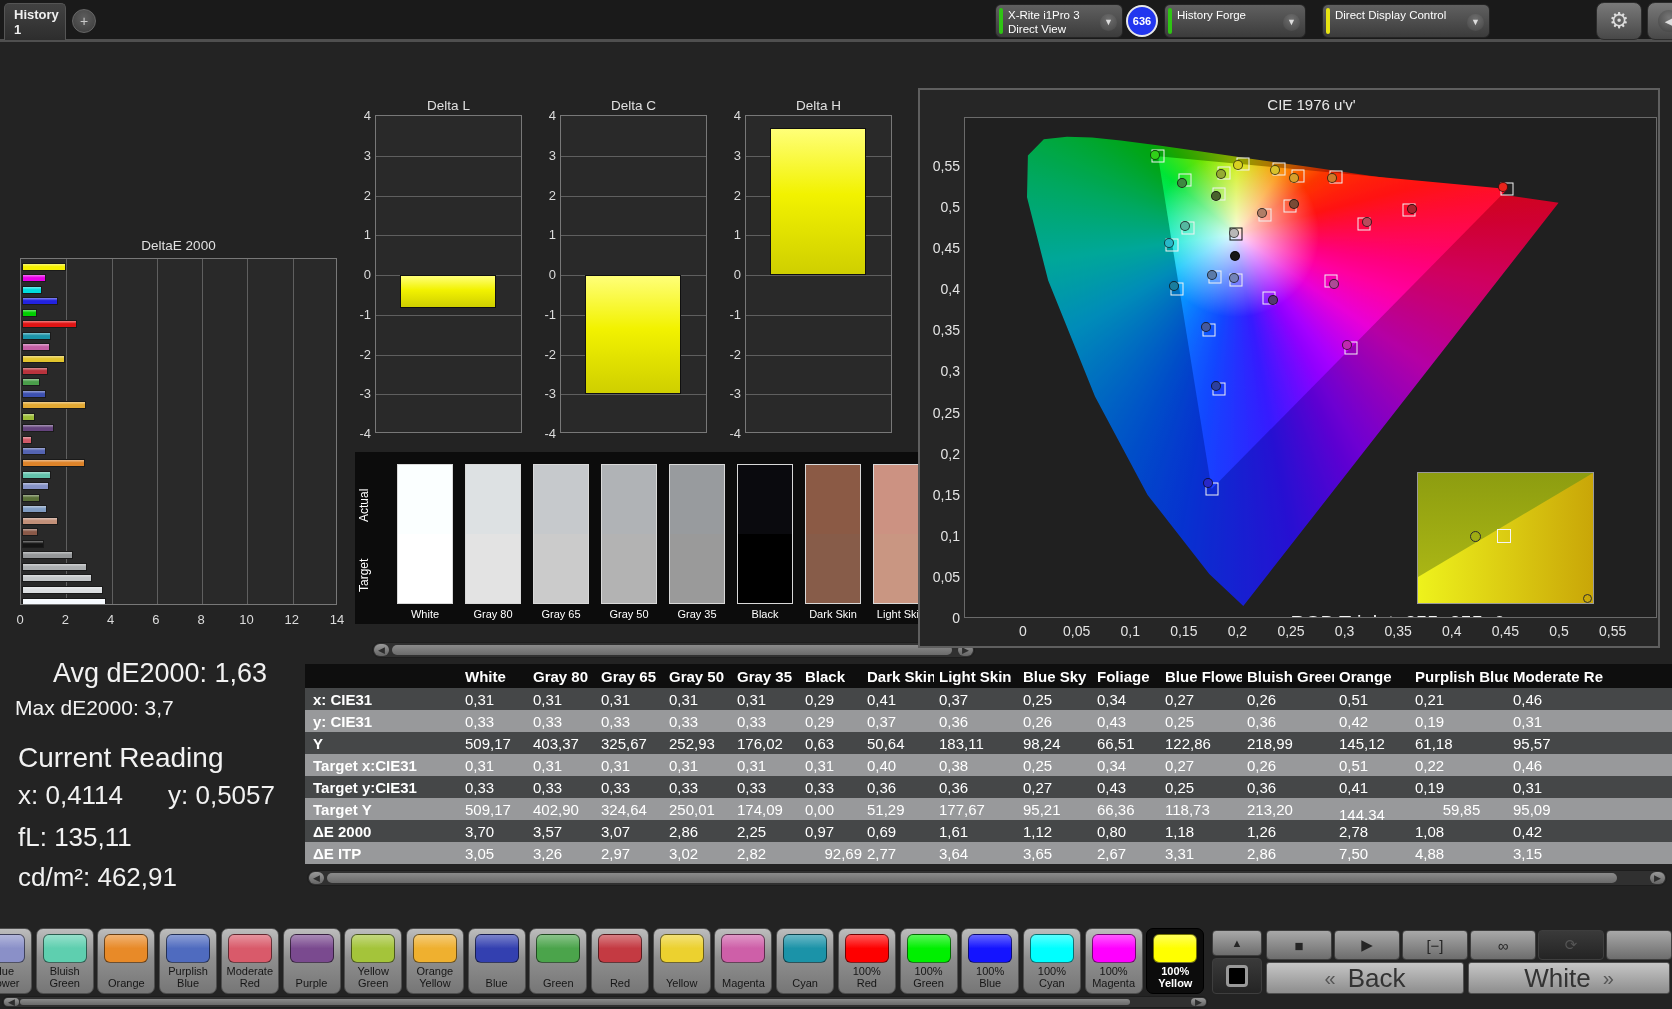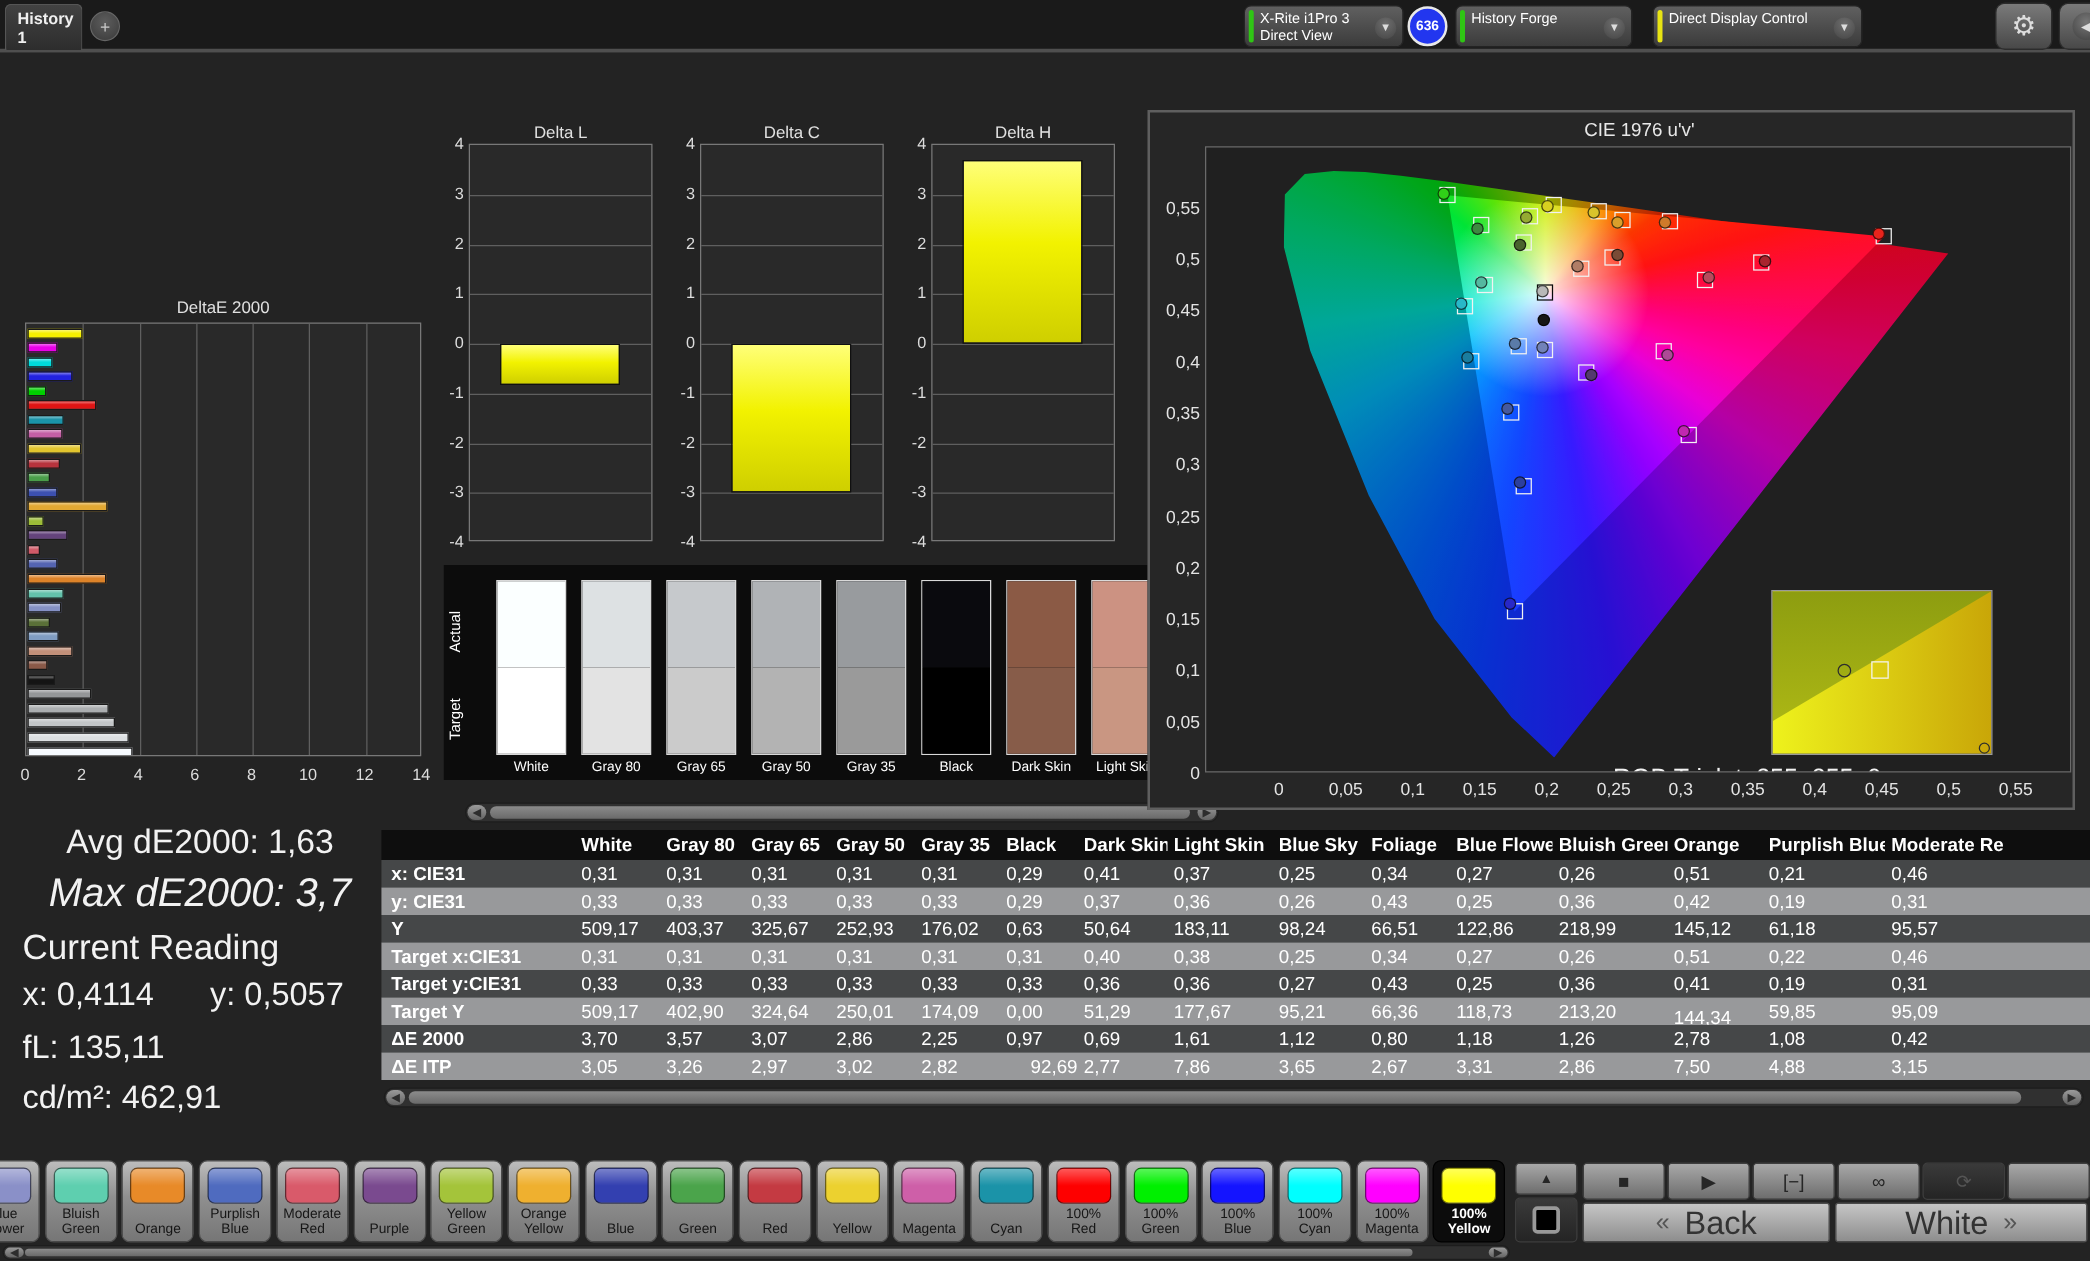--- a/index.html
+++ b/index.html
@@ -394,21 +394,21 @@
         <div class="cie-xlab" style="left: 424.6px;">0,3</div>
         <div class="cie-xlab" style="left: 478.2px;">0,35</div>
         <div class="cie-xlab" style="left: 531.8px;">0,4</div>
         <div class="cie-xlab" style="left: 585.4px;">0,45</div>
         <div class="cie-xlab" style="left: 639px;">0,5</div>
         <div class="cie-xlab" style="left: 692.6px;">0,55</div>
       </div>
   </div>
 
   <div class="stat" style="left:15px; top:658px; width:290px; text-align:center; font-size:27px;">Avg dE2000: 1,63</div>
-  <div class="stat" style="left:15px; top:696px; width:290px; text-align:center; font-size:32px;font-style:italic;">Max dE2000: 3,7</div>
+  <div class="stat" style="left:15px; top:696px; width:290px; font-size:21px;">Max dE2000: 3,7</div>
   <div class="stat" style="left:18px; top:742px; font-size:28px;">Current Reading</div>
   <div class="stat" style="left:18px; top:780px; font-size:26px;">x: 0,4114</div>
   <div class="stat" style="left:168px; top:780px; font-size:26px;">y: 0,5057</div>
   <div class="stat" style="left:18px; top:822px; font-size:26px;">fL: 135,11</div>
   <div class="stat" style="left:18px; top:862px; font-size:26px;">cd/m²: 462,91</div>
 
   <div id="ptable">
       <div class="trow hdr" style="top: 0px;">
         <div class="tlabel"></div>
         <div class="tcell" style="width: 68px;">White</div>
@@ -525,21 +525,21 @@
         <div class="tcell" style="width: 68px;">250,01</div>
         <div class="tcell" style="width: 68px;">174,09</div>
         <div class="tcell" style="width: 62px;">0,00</div>
         <div class="tcell" style="width: 72px;">51,29</div>
         <div class="tcell" style="width: 84px;">177,67</div>
         <div class="tcell" style="width: 74px;">95,21</div>
         <div class="tcell" style="width: 68px;">66,36</div>
         <div class="tcell" style="width: 82px;">118,73</div>
         <div class="tcell" style="width: 92px;">213,20</div>
         <div class="tcell" style="width: 76px; margin-top: 11px;">144,34</div>
-        <div class="tcell" style="width: 98px;">59,85</div>
+        <div class="tcell" style="width: 98px; text-align: center;">59,85</div>
         <div class="tcell" style="width: 95px;">95,09</div>
       </div>
       <div class="trow" style="top: 156px; background: rgb(69, 71, 72);">
         <div class="tlabel">ΔE 2000</div>
         <div class="tcell" style="width: 68px;">3,70</div>
         <div class="tcell" style="width: 68px;">3,57</div>
         <div class="tcell" style="width: 68px;">3,07</div>
         <div class="tcell" style="width: 68px;">2,86</div>
         <div class="tcell" style="width: 68px;">2,25</div>
         <div class="tcell" style="width: 62px;">0,97</div>
@@ -555,21 +555,21 @@
       </div>
       <div class="trow" style="top: 178px; background: rgb(152, 153, 155);">
         <div class="tlabel">ΔE ITP</div>
         <div class="tcell" style="width: 68px;">3,05</div>
         <div class="tcell" style="width: 68px;">3,26</div>
         <div class="tcell" style="width: 68px;">2,97</div>
         <div class="tcell" style="width: 68px;">3,02</div>
         <div class="tcell" style="width: 68px;">2,82</div>
         <div class="tcell" style="width: 62px; text-align: right;">92,69</div>
         <div class="tcell" style="width: 72px;">2,77</div>
-        <div class="tcell" style="width: 84px;">7,86</div>
+        <div class="tcell" style="width: 84px;">3,64</div>
         <div class="tcell" style="width: 74px;">3,65</div>
         <div class="tcell" style="width: 68px;">2,67</div>
         <div class="tcell" style="width: 82px;">3,31</div>
         <div class="tcell" style="width: 92px;">2,86</div>
         <div class="tcell" style="width: 76px;">7,50</div>
         <div class="tcell" style="width: 98px;">4,88</div>
         <div class="tcell" style="width: 95px;">3,15</div>
       </div>
     </div>
   <div class="hscroll" style="left:307px; top:870px; width:1360px; height:16px;">

